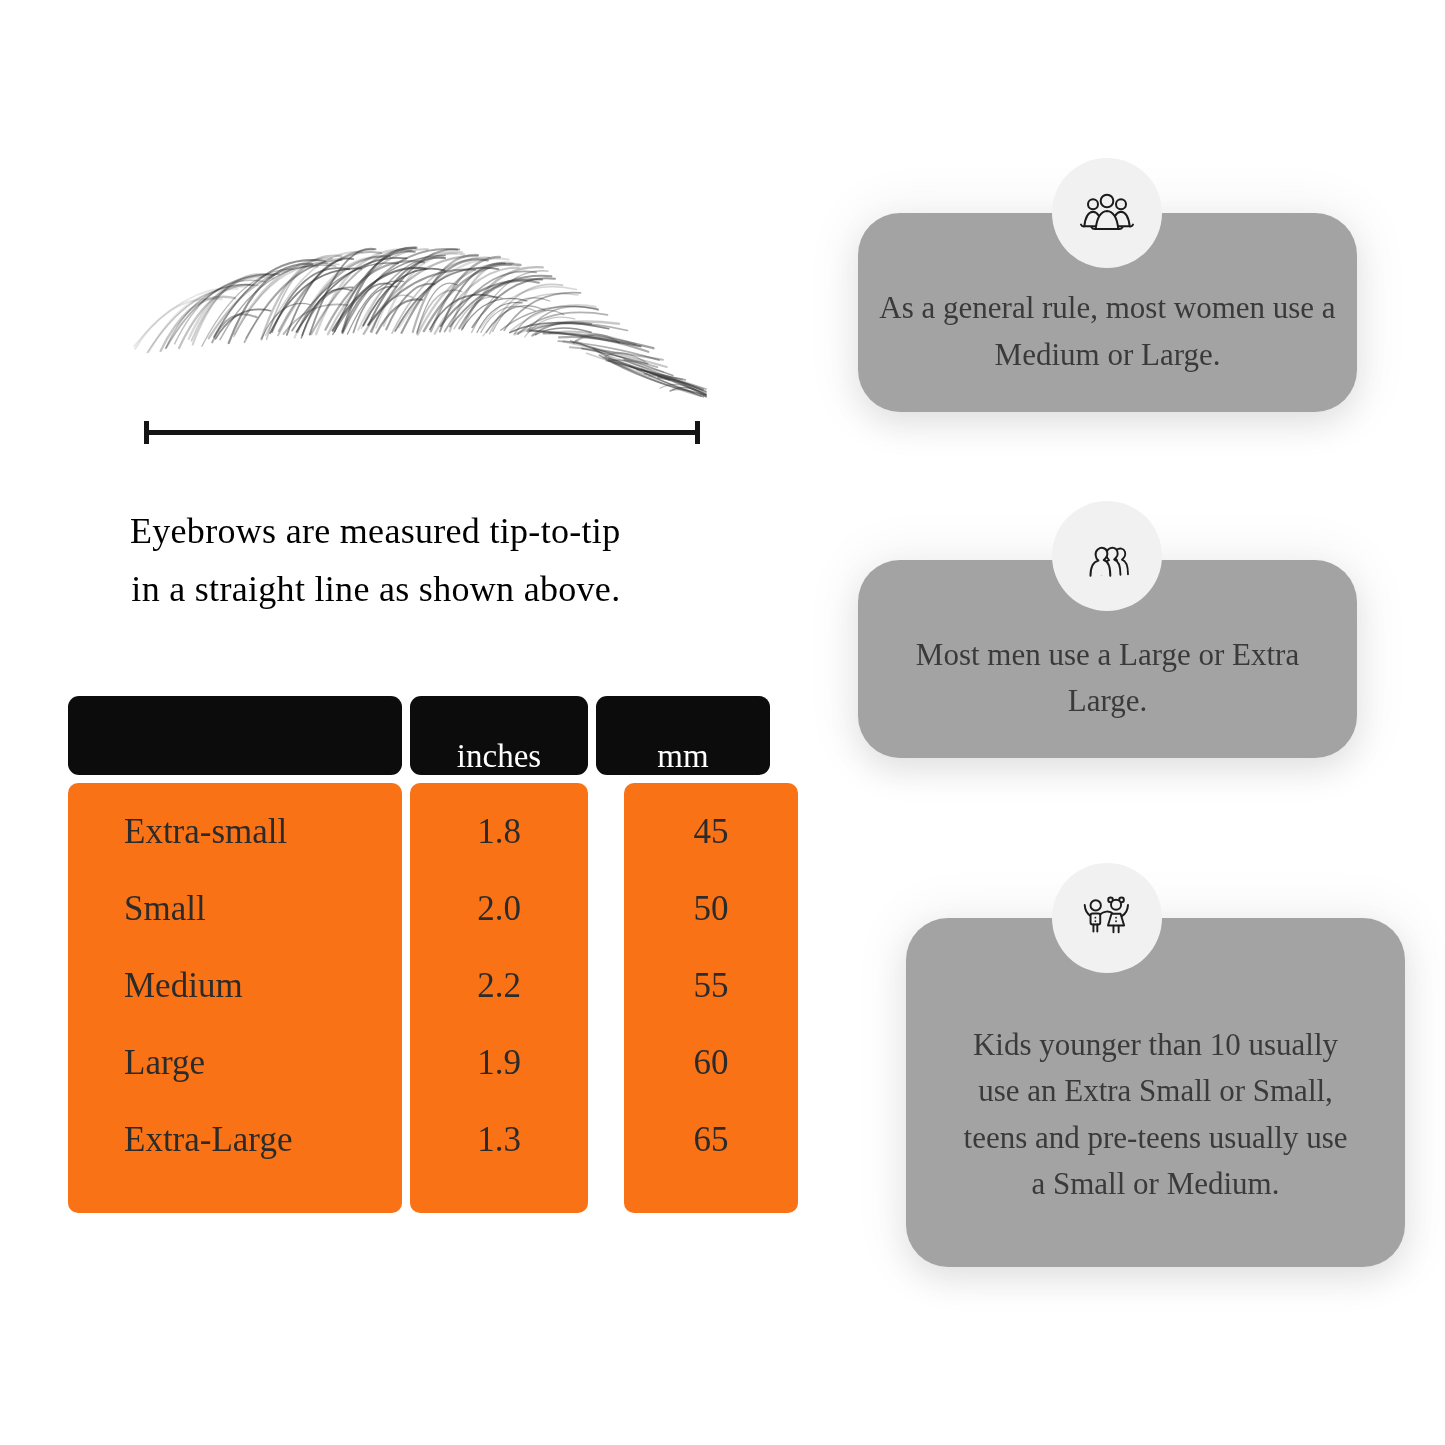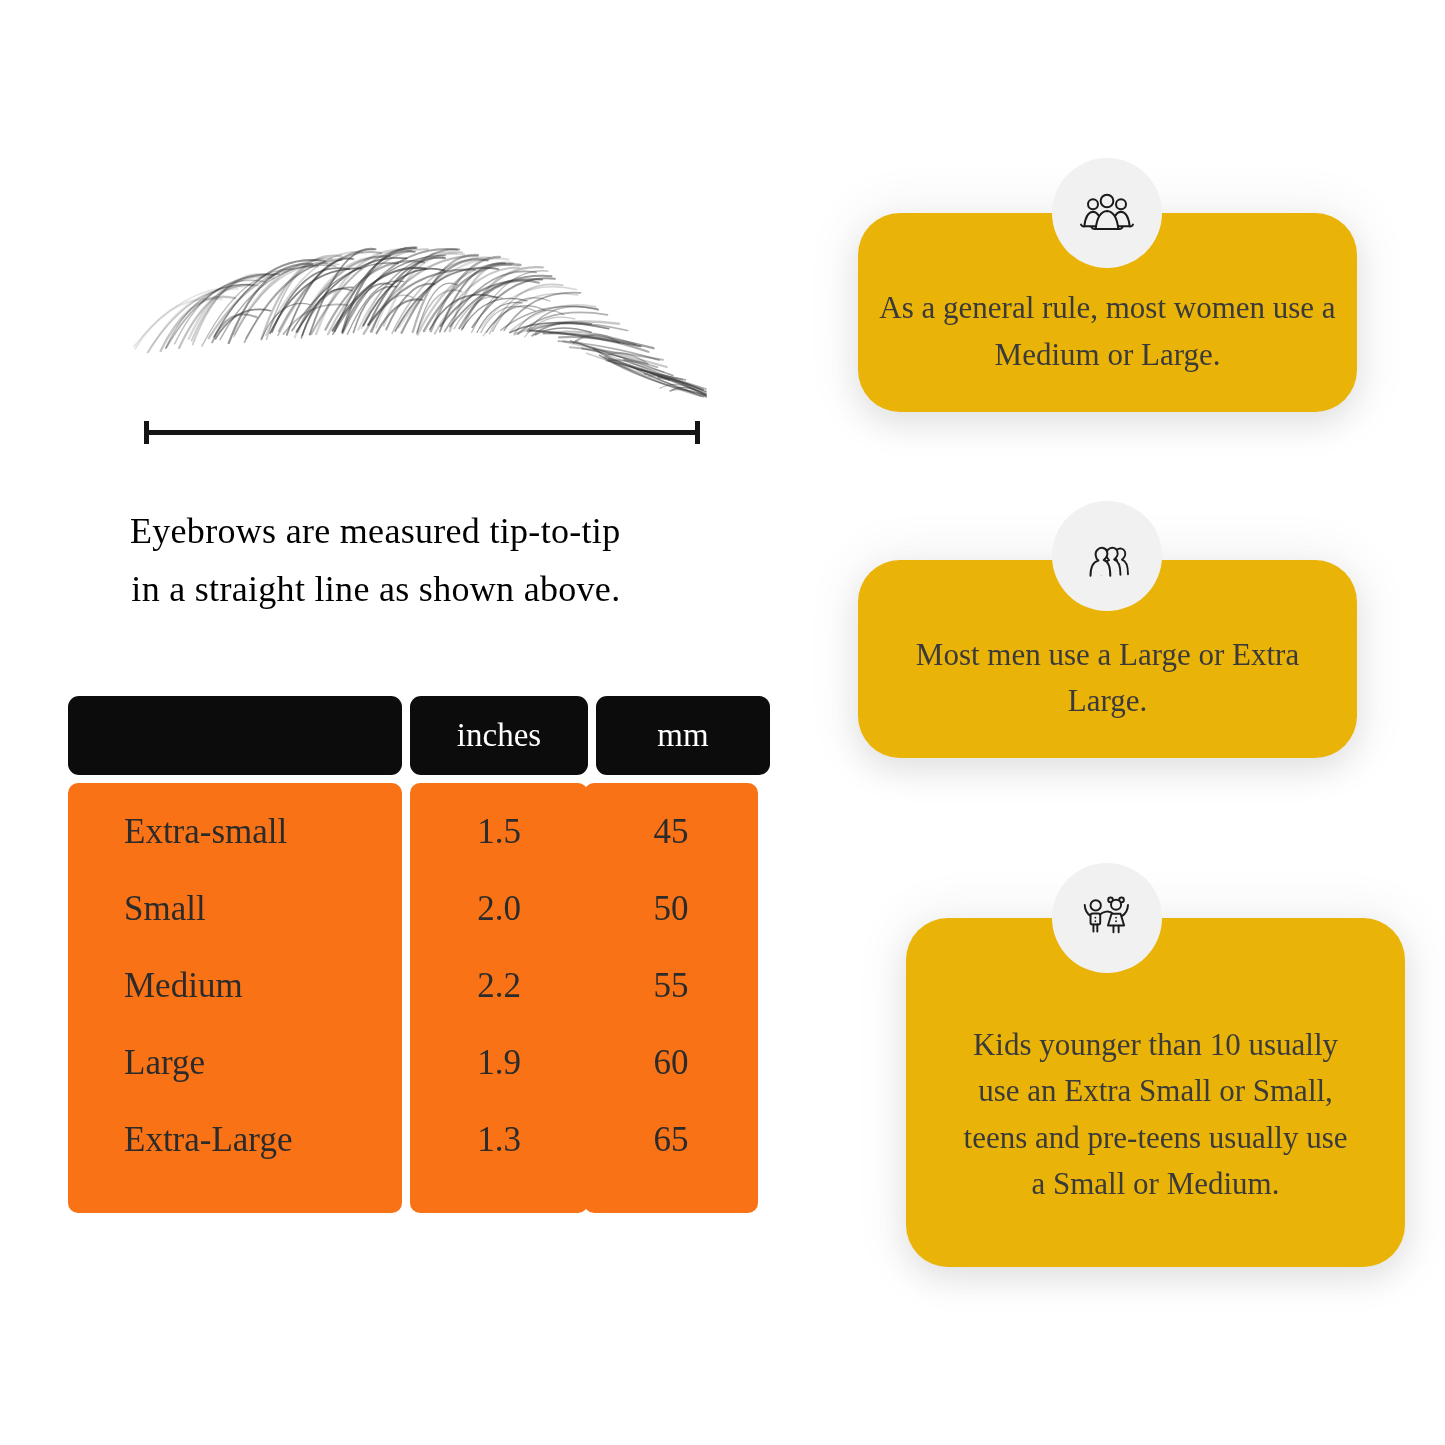--- a/index.html
+++ b/index.html
@@ -15,38 +15,38 @@
   }
   .measure-line::before{left:0;}
   .measure-line::after{right:0;}
   .caption{
     position:absolute;left:130px;top:502px;margin:0;
     font-size:36px;line-height:58px;color:#000000;letter-spacing:.3px;white-space:nowrap;text-align:right;
   }
   
   .th{
     position:absolute;top:696px;height:79px;background:#0c0c0c;border-radius:11px;
-    color:#ffffff;font-size:33px;display:flex;align-items:center;justify-content:center;
+    color:#ffffff;font-size:33px;display:flex;align-items:flex-end;justify-content:center;
   }
   .th-size{left:68px;width:334px;}
   .th-inches{left:410px;width:178px;}
   .th-mm{left:596px;width:174px;}
   .tb{
     position:absolute;top:783px;height:430px;background:#f97316;border-radius:10px;
     box-sizing:border-box;padding-top:10px;
   }
   .tb-size{left:68px;width:334px;}
   .tb-inches{left:410px;width:178px;}
-  .tb-mm{left:584px;width:174px;}
+  .tb-mm{left:624px;width:174px;}
   .cell{height:77px;display:flex;align-items:center;font-size:35px;color:#2b2b2b;}
   .tb-size .cell{padding-left:56px;}
   .tb-inches .cell,.tb-mm .cell{justify-content:center;}
   
   .card{
-    position:absolute;left:858px;width:499px;background:#eab308;border-radius:42px;
+    position:absolute;left:858px;width:499px;background:#a3a3a3;border-radius:42px;
     box-shadow:0 12px 32px rgba(0,0,0,.09),0 0 48px 14px rgba(0,0,0,.045);
     display:flex;align-items:center;justify-content:center;text-align:center;
   }
   .card p{margin:0;font-size:31px;line-height:46.5px;color:#3a3a3a;}
   .card1{top:213px;height:199px;padding-top:0;}
   .card1 p{width:478px;padding-top:38px;}
   .card2{top:560px;height:198px;}
   .card2 p{width:400px;padding-top:38px;}
   .card3{top:918px;height:349px;margin-left:48px;}
   .card3 p{width:398px;padding-top:44px;}
@@ -219,21 +219,21 @@
   </div>
 
   <div class="tb tb-size">
     <div class="cell">Extra-small</div>
     <div class="cell">Small</div>
     <div class="cell">Medium</div>
     <div class="cell">Large</div>
     <div class="cell">Extra-Large</div>
   </div>
   <div class="tb tb-inches">
-    <div class="cell">1.5</div>
+    <div class="cell">1.8</div>
     <div class="cell">2.0</div>
     <div class="cell">2.2</div>
     <div class="cell">1.9</div>
     <div class="cell">1.3</div>
   </div>
   <div class="tb tb-mm">
     <div class="cell">45</div>
     <div class="cell">50</div>
     <div class="cell">55</div>
     <div class="cell">60</div>

